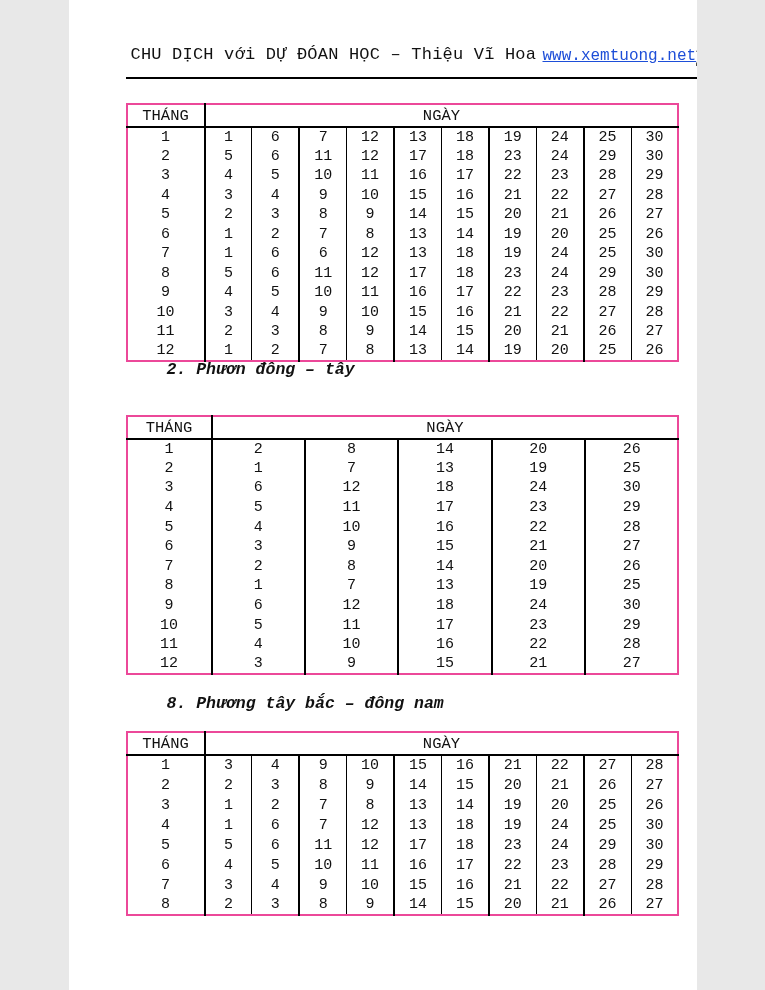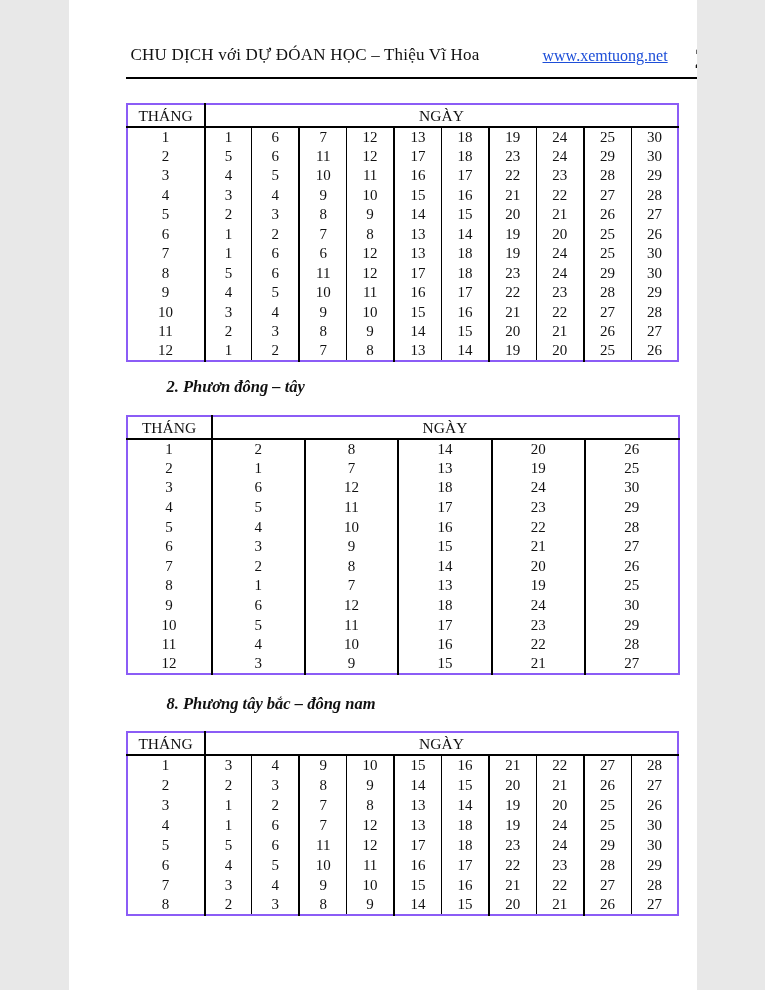--- a/index.html
+++ b/index.html
@@ -1,21 +1,21 @@
 <!DOCTYPE html>
 <html><head>
 <meta charset="utf-8">
 <style>
   * { margin:0; padding:0; box-sizing:border-box; }
   html,body { background:#e8e8e8; }
   .page {
     position:relative;
     width:628px; height:990px;
     background:#ffffff;
-    font-family:Liberation Serif, serif;
+    font-family:Liberation Mono, monospace;
     color:#111;
     margin:0 auto;
     overflow:hidden;
   }
   
   .hdr-title {
     position:absolute; left:62px; top:45px;
     font-size:17px; letter-spacing:0.2px; white-space:nowrap;
   }
   .hdr-link {
@@ -28,32 +28,32 @@
   }
   .hdr-rule {
     position:absolute; left:57px; top:77px;
     width:589px; height:2px; background:#000;
   }
   
   .section-title {
     position:absolute; left:98px;
     font-size:16.5px; font-weight:bold; font-style:italic; white-space:nowrap;
   }
-  #sec2-title { top:377px; }
+  #sec2-title { top:360px; }
   #sec3-title { top:694px; }
   
   .tbl-wrap { position:absolute; left:57px; }
   #tbl1 { top:103px; }
   #tbl2 { top:415px; }
   #tbl3 { top:731px; }
   table.data-table {
     border-collapse:collapse;
     table-layout:fixed;
     width:552px;
-    border:2px solid #8b5cf6;
+    border:2px solid #ec4899;
   }
   .data-table th {
     font-weight:normal;
     font-size:15.5px;
     text-align:center;
     height:23px;
     border-bottom:2px solid #000;
   }
   .data-table th.month-h { border-right:2px solid #000; }
   .data-table td {

